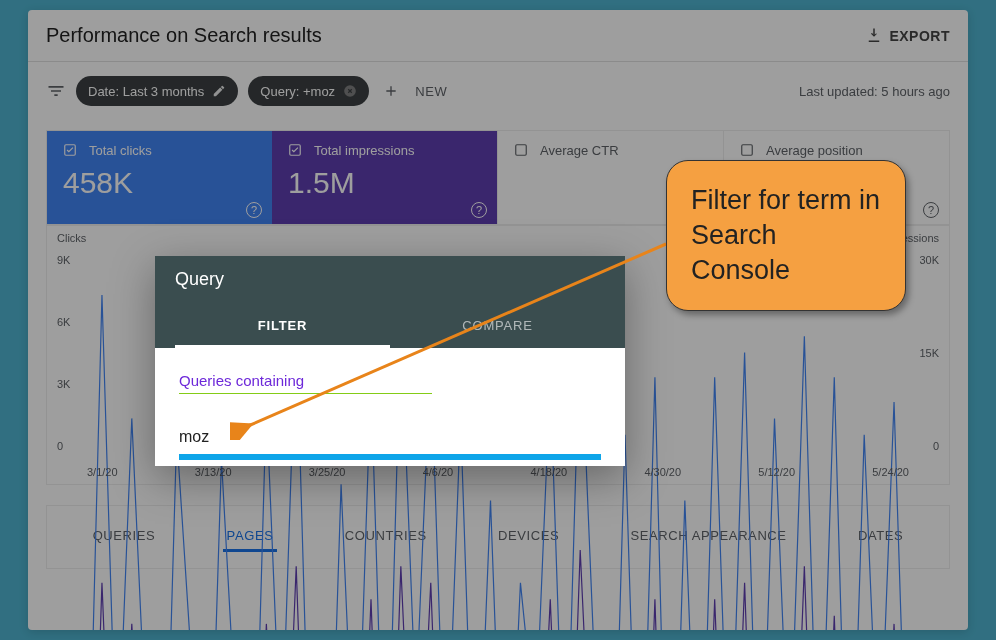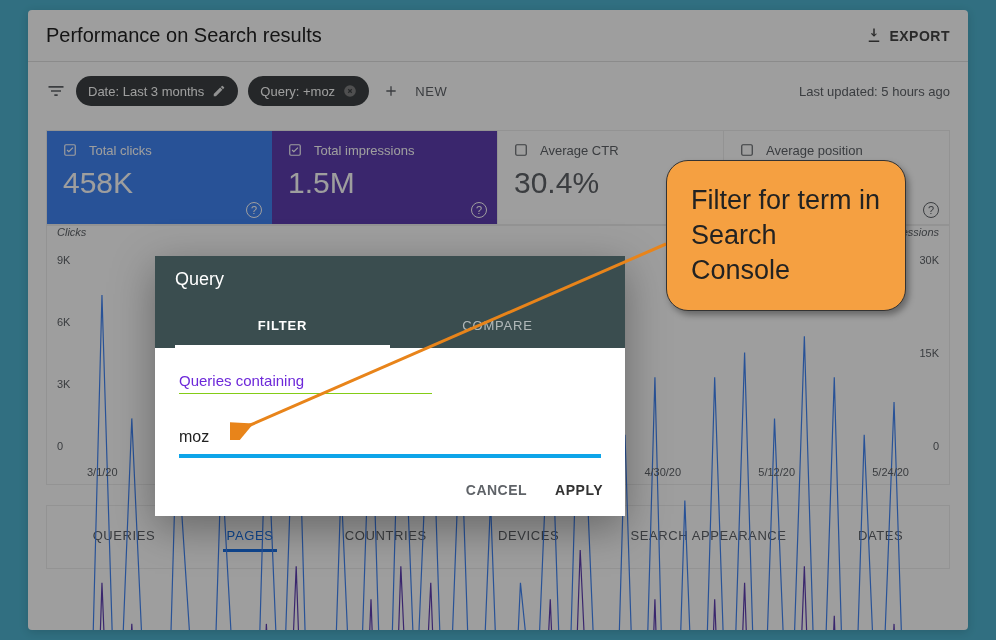--- a/index.html
+++ b/index.html
@@ -18,21 +18,21 @@
   .stat-row { display: flex; height: 95px; margin-top: 10px; border: 1px solid #eee; }
   .stat { flex: 1; padding: 12px 16px; position: relative; color:#fff; }
   .stat.clicks { background: #4285f4; }
   .stat.impr { background: #5e3eb1; }
   .stat.ctr, .stat.pos { background: #fff; color:#5f6368; border-left:1px solid #eee;}
   .stat-label { display:flex; gap:12px; font-size:13px; }
   .stat-label .chk { width:14px; height:14px; }
   .stat-value { font-size: 30px; margin-top: 8px; }
   .qmark { position:absolute; bottom:6px; right:10px; width:16px; height:16px; border:1px solid currentColor; border-radius:50%; font-size:11px; display:flex; align-items:center; justify-content:center; }
   .chart-card { border:1px solid #eee; margin-top:0; padding: 18px 12px 12px; position:relative; height: 260px; }
-  .ylab { position:absolute; top:0; font-size:11px; color:#5f6368;font-style:italic;}
+  .ylab { position:absolute; top:6px; font-size:11px; color:#5f6368;}
   .ylab.left { left:10px;}
   .ylab.right { right:10px;}
   .yticks-l, .yticks-r { position:absolute; top:28px; bottom:32px; display:flex; flex-direction:column; justify-content:space-between; font-size:11px; color:#5f6368;}
   .yticks-l { left:10px; text-align:left;gap:45px;}
   .yticks-r { right:10px; text-align:right;}
   .xticks { position:absolute; left:40px; right:40px; bottom:6px; display:flex; justify-content:space-between; font-size:11px; color:#5f6368;}
   .chart-svg { position:absolute; left:40px; right:40px; top:28px; bottom:30px;}
   .tabs-card { margin-top:20px; border:1px solid #eee; padding: 16px 10px; }
   .tabs { display:flex; justify-content:space-around; }
   .tab { font-size:13px; letter-spacing:.6px; color:#5f6368; padding: 6px 4px; }
@@ -41,21 +41,21 @@
   .scrim { position:absolute; inset:0; background: rgba(0,0,0,0.38); }
   
   .dialog { position:absolute; left:155px; top:256px; width:470px; background:#fff; box-shadow: 0 12px 40px rgba(0,0,0,0.35); }
   .dialog-head { background:#3a4d4f; color:#fff; padding: 13px 20px 0; }
   .dialog-title { font-size:18px; font-weight:400;}
   .dtabs { display:flex; margin-top:16px;}
   .dtab { flex:1; text-align:center; padding:12px 0; font-size:13px; letter-spacing:.8px; color:rgba(255,255,255,.6); }
   .dtab.active { color:#fff; border-bottom:3px solid #fff; font-weight:600;}
   .dialog-body { padding: 20px 24px 6px;}
   .select-field { font-size:15px; color:#6d28d9; padding:4px 0; border-bottom:1px solid #84cc16; width: 60%; margin-bottom: 28px;}
-  .text-field { width:100%; font-size:16px; color:#222; padding:6px 0 8px; border:none; border-bottom:4px solid #0ea5e9; outline:none; font-family:inherit;}
+  .text-field { width:100%; font-size:16px; color:#222; padding:6px 0 8px; border:none; border-bottom:6px solid #0ea5e9; outline:none; font-family:inherit;}
   .dialog-actions { display:flex; justify-content:flex-end; gap:28px; padding: 18px 22px; }
   .dlg-btn { background:none; border:none; font-size:14px; font-weight:600; letter-spacing:.5px; color:#5f6368; cursor:pointer;}
   .dlg-btn.primary { color:#333; }
   
   .callout { position:absolute; left:666px; top:160px; width:240px; background:#f5a041; border:1px solid #333; border-radius:22px; padding:22px 24px; font-size:27px; color:#222; line-height:1.3; box-shadow: 3px 4px 6px rgba(0,0,0,.35);}
   
   .arrow-svg { position:absolute; left:230px; top:240px; pointer-events:none; }
 </style>
 </head>
 <body>
@@ -122,21 +122,20 @@
         <div class="stat-value">1.5M</div>
         <div class="qmark">?</div>
       </div>
       <div class="stat ctr">
         <div class="stat-label">
           <svg class="chk" viewBox="0 0 24 24" fill="none" stroke="#5f6368" stroke-width="2">
               <rect x="3" y="3" width="18" height="18" rx="2"></rect>
             </svg>
           <span>Average CTR</span>
         </div>
-        <div class="stat-value">30.4%</div>
         <div class="qmark">?</div>
       </div>
       <div class="stat pos">
         <div class="stat-label">
           <svg class="chk" viewBox="0 0 24 24" fill="none" stroke="#5f6368" stroke-width="2">
               <rect x="3" y="3" width="18" height="18" rx="2"></rect>
             </svg>
           <span>Average position</span>
         </div>
         <div class="stat-value">2</div>
@@ -194,24 +193,20 @@
     <div class="dialog-title">Query</div>
     <div class="dtabs">
       <div class="dtab active">FILTER</div>
       <div class="dtab">COMPARE</div>
     </div>
   </div>
   <div class="dialog-body">
     <div class="select-field">Queries containing</div>
     <input class="text-field" value="moz" style="">
   </div>
-  <div class="dialog-actions">
-    <button class="dlg-btn">CANCEL</button>
-    <button class="dlg-btn primary">APPLY</button>
-  </div>
 </div>
 
 <svg class="arrow-svg" width="450" height="200">
   <defs>
       <marker id="ah" markerWidth="10" markerHeight="10" refX="2" refY="5" orient="auto">
         <path d="M10 0 L0 5 L10 10 z" fill="#e8841a"></path>
       </marker>
     </defs>
   <line x1="436" y1="4" x2="18" y2="186" stroke="#e8841a" stroke-width="3" marker-end="url(#ah)"></line>
 </svg>

